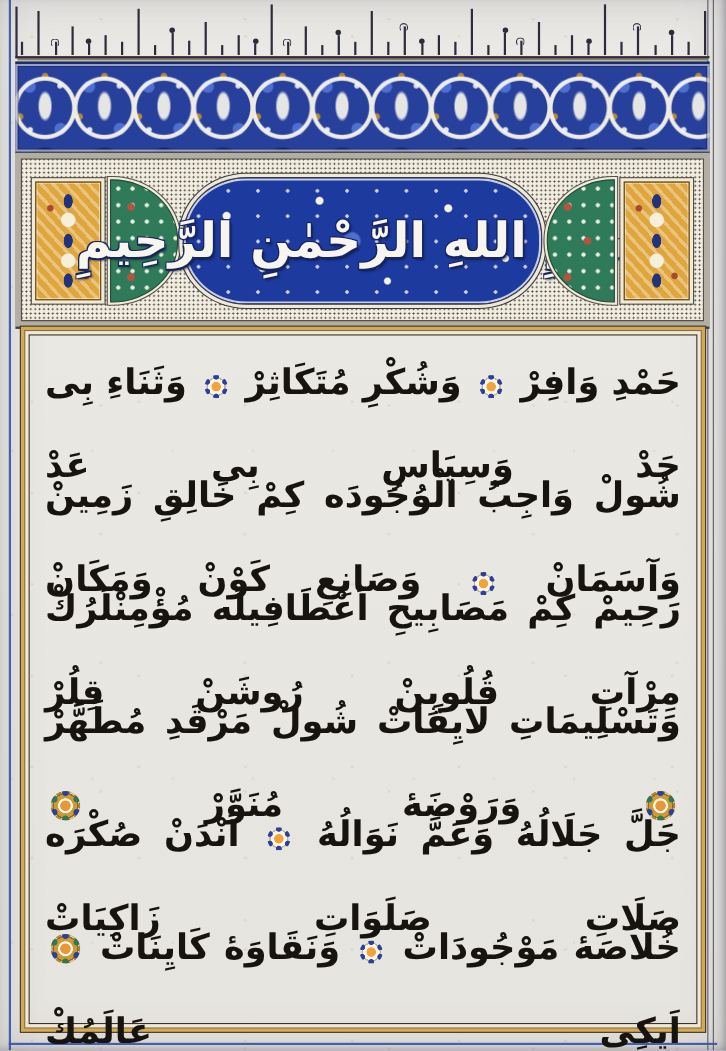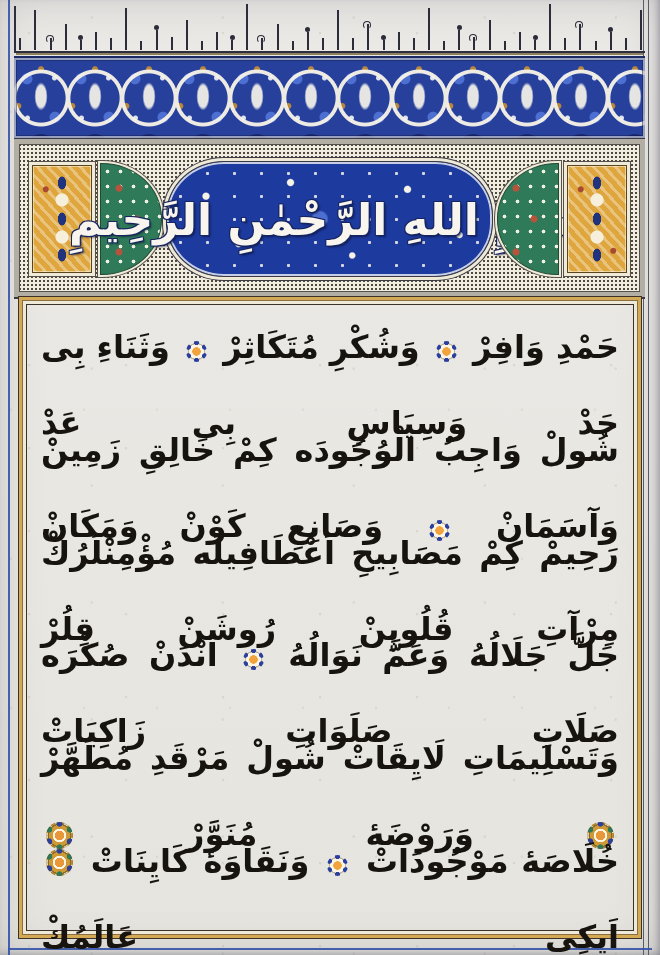--- a/index.html
+++ b/index.html
@@ -178,18 +178,18 @@
     </div>
     <div class="lobe-green right"></div>
     <div class="panel-gold right"></div>
   </div>
 
   <div class="text-frame">
     <div class="lines">
       <div class="calli-line">حَمْدِ وَافِرْ <span class="rosette a"></span> وَشُكْرِ مُتَكَاثِرْ <span class="rosette a"></span> وَثَنَاءِ بِى حَدْ وَسِپَاسِ بِى عَدْ</div>
       <div class="calli-line">شُولْ وَاجِبُ الْوُجُودَه كِمْ خَالِقِ زَمِينْ وَآسَمَانْ <span class="rosette a"></span> وَصَانِعِ كَوْنْ وَمَكَانْ</div>
       <div class="calli-line">رَحِيمْ كِمْ مَصَابِيحِ اَعْطَافِيلَه مُؤْمِنْلَرُكْ مِرْآتِ قُلُوبِنْ رُوشَنْ قِلُرْ</div>
+      <div class="calli-line">وَتَسْلِيمَاتِ لَايِقَاتْ شُولْ مَرْقَدِ مُطَهَّرْ <span class="rosette b"></span> وَرَوْضَهٔ مُنَوَّرْ <span class="rosette b"></span></div>
       <div class="calli-line">جَلَّ جَلَالُهُ وَعَمَّ نَوَالُهُ <span class="rosette a"></span> اَنْدَنْ صُكْرَه صَلَاتِ صَلَوَاتِ زَاكِيَاتْ</div>
-      <div class="calli-line">وَتَسْلِيمَاتِ لَايِقَاتْ شُولْ مَرْقَدِ مُطَهَّرْ <span class="rosette b"></span> وَرَوْضَهٔ مُنَوَّرْ <span class="rosette b"></span></div>
       <div class="calli-line">خُلَاصَهٔ مَوْجُودَاتْ <span class="rosette a"></span> وَنَقَاوَهٔ كَايِنَاتْ <span class="rosette b"></span> اَيِكِى عَالَمُكْ</div>
     </div>
   </div>
 </div>
 
 </body></html>

